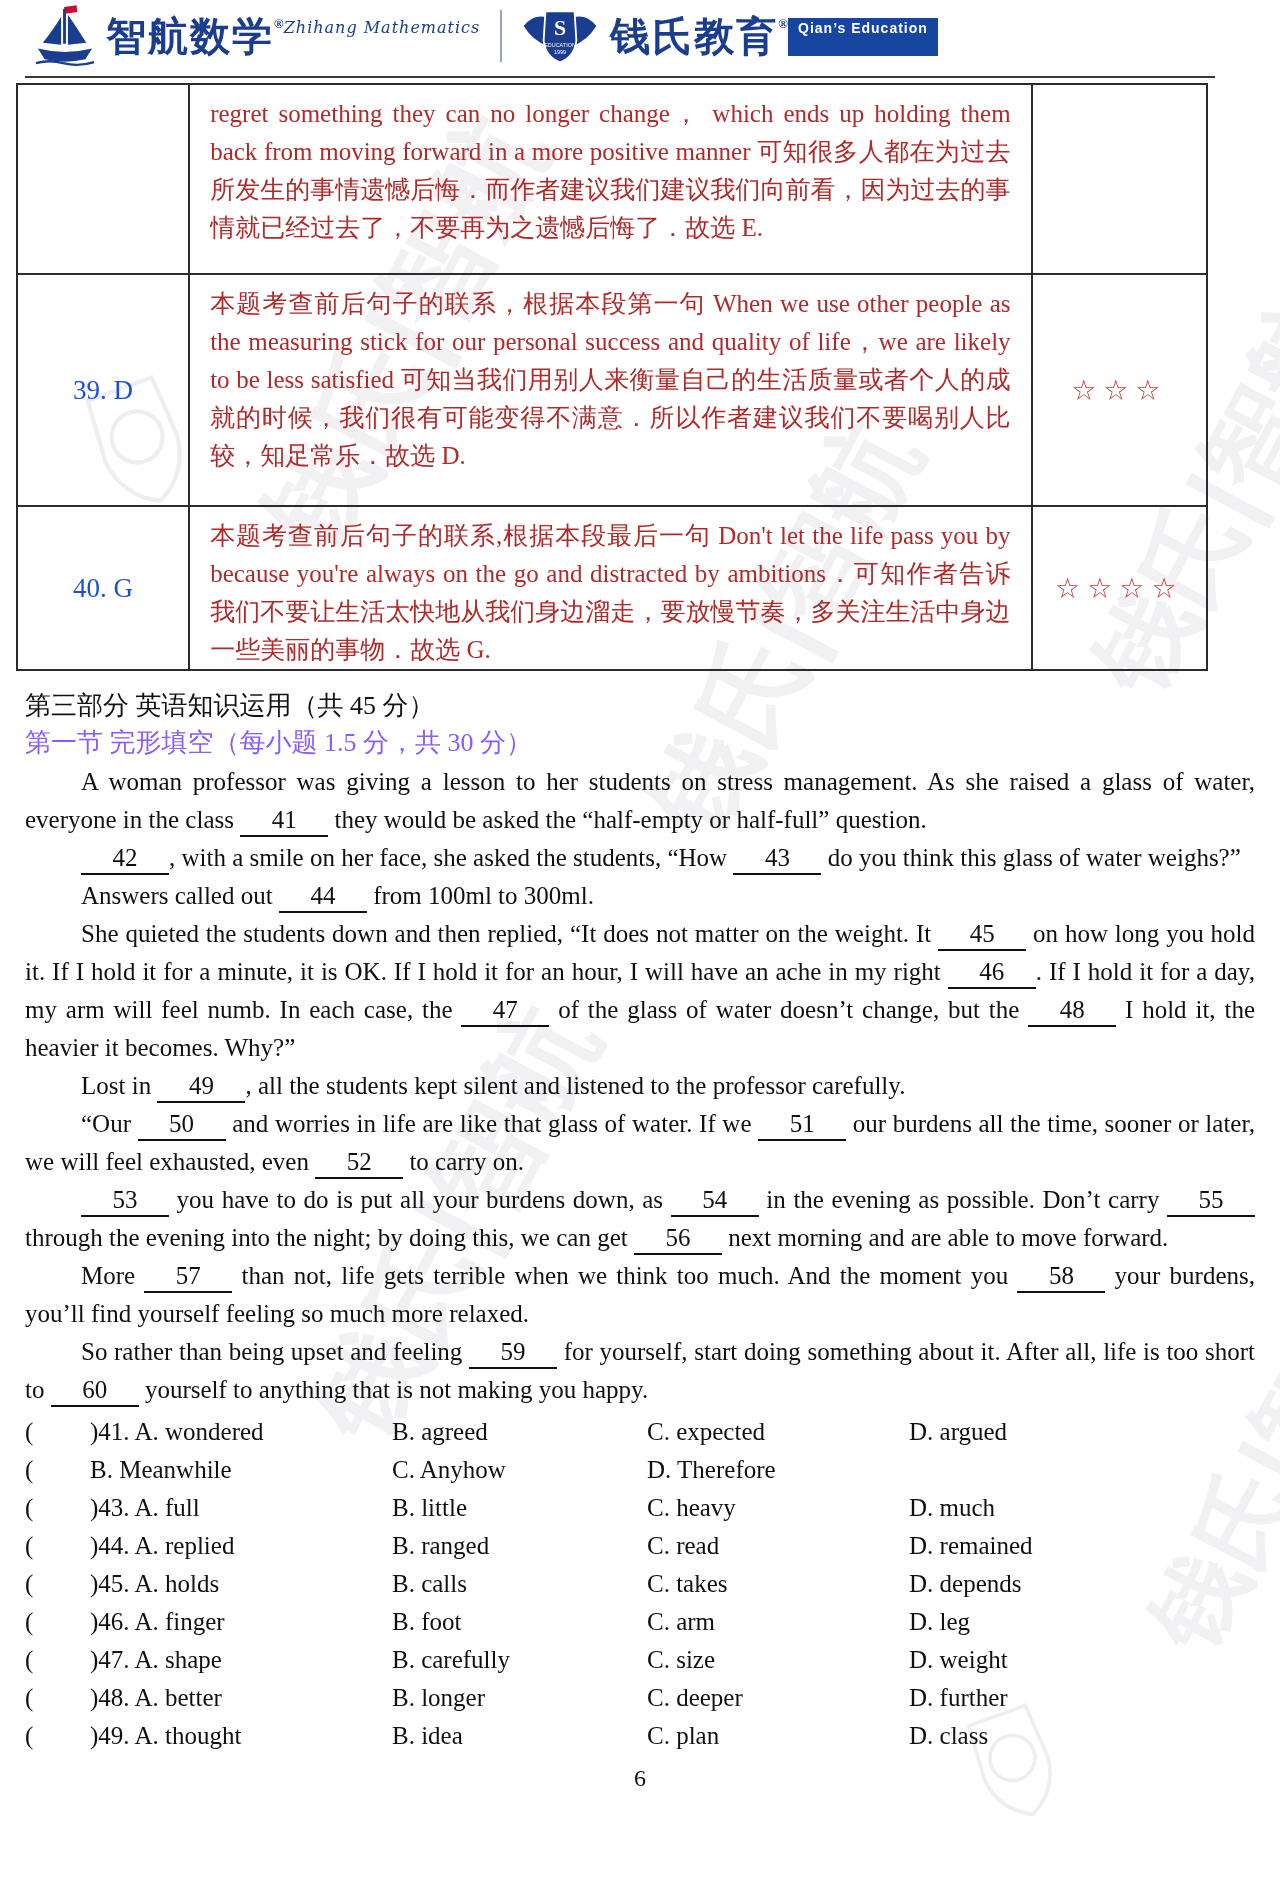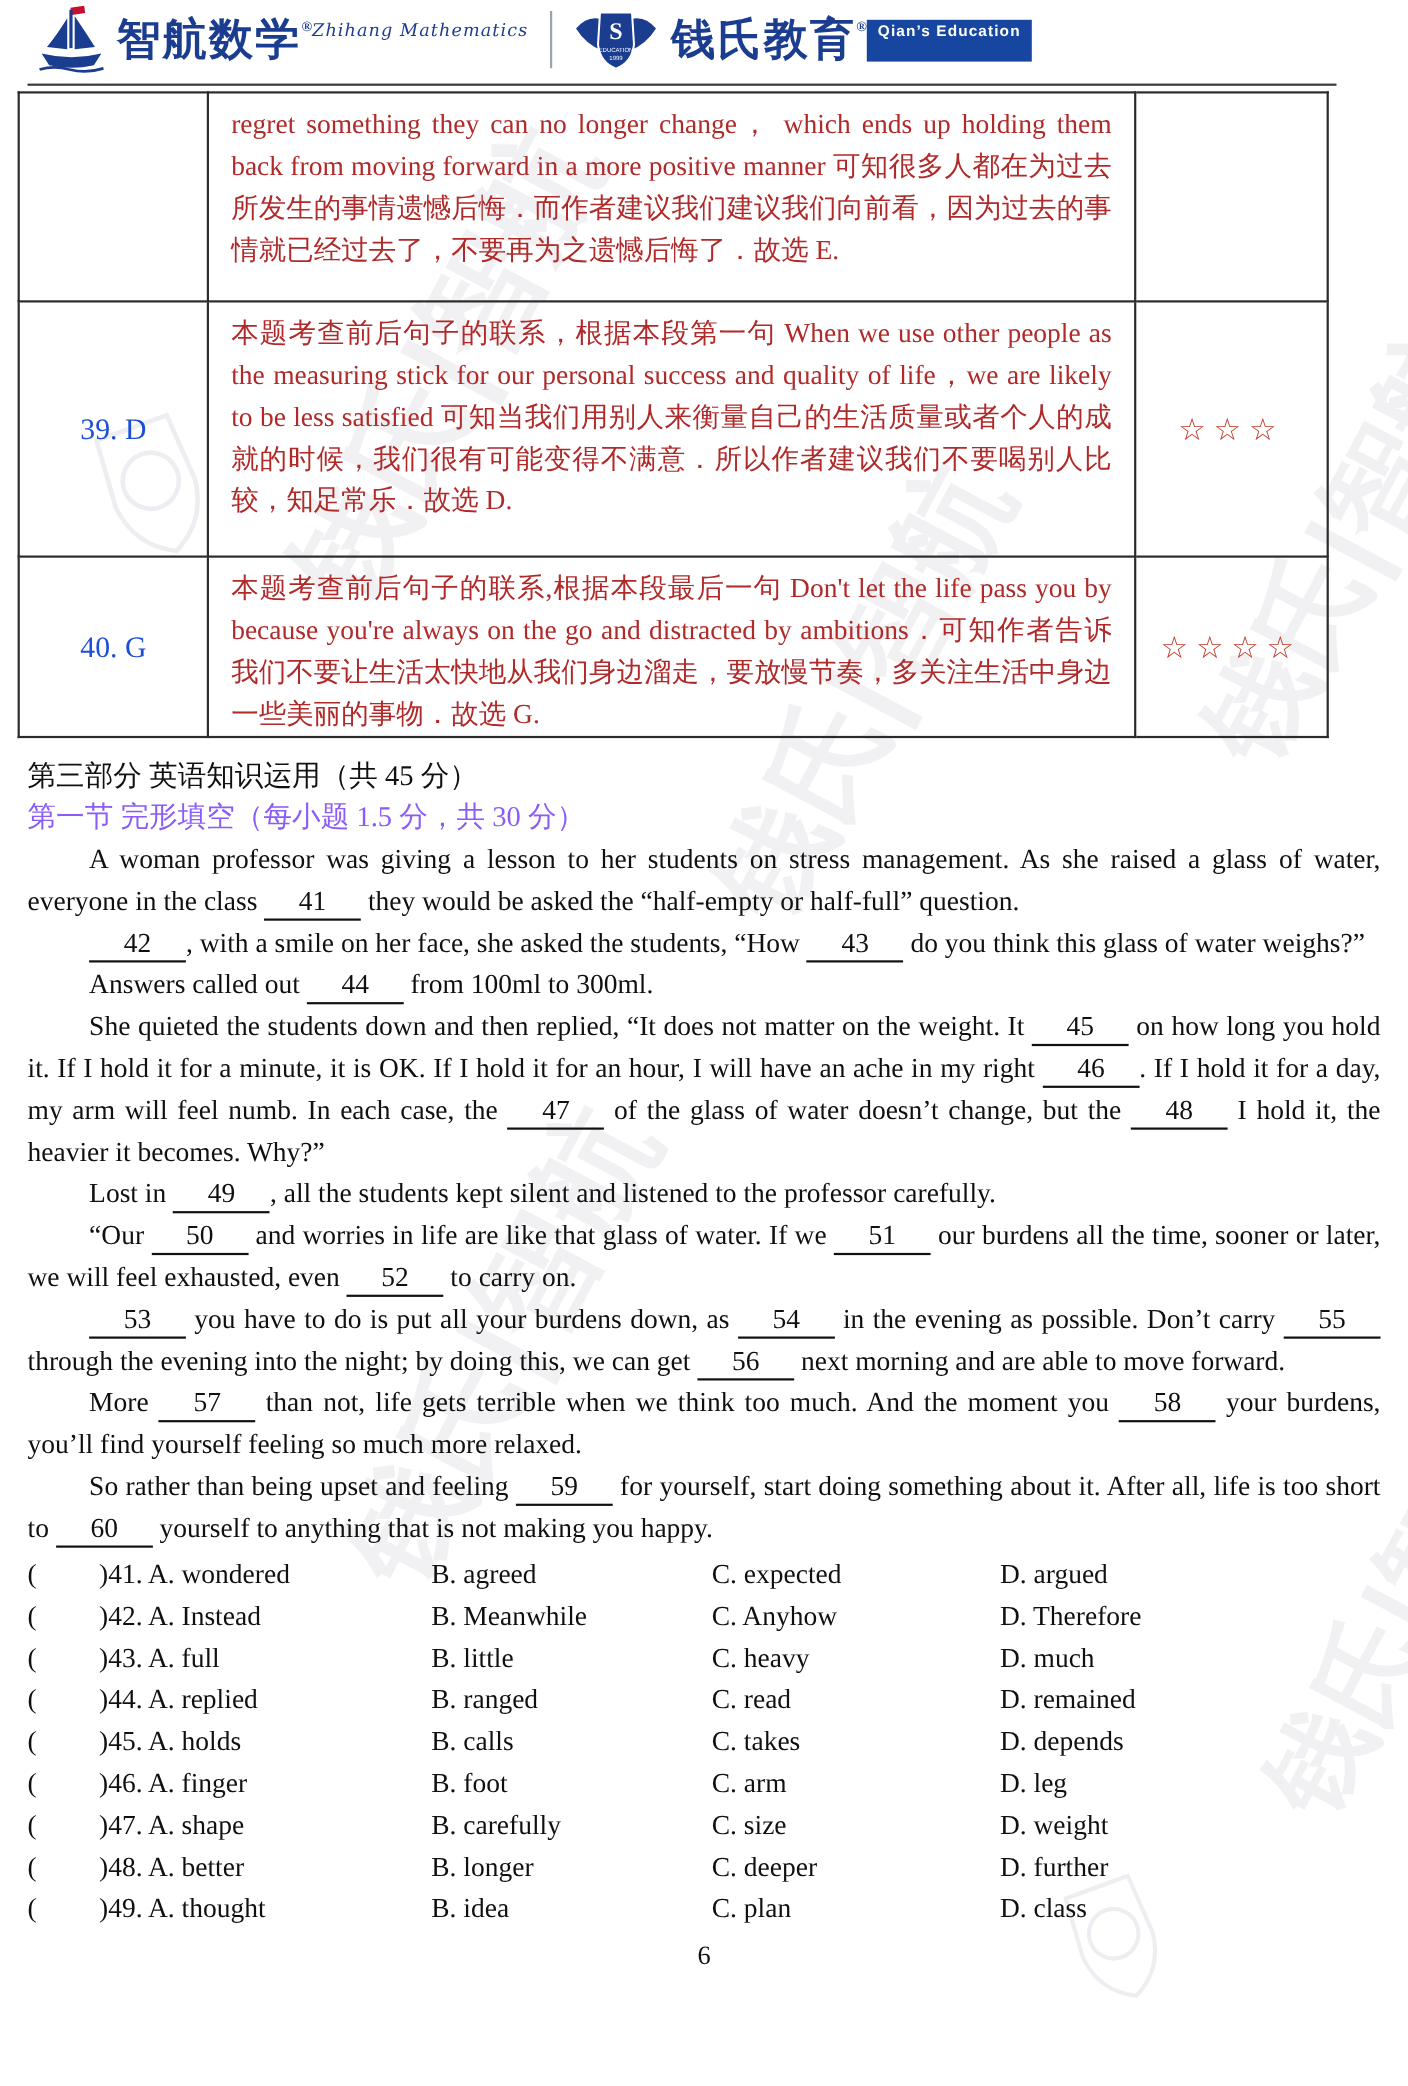--- a/index.html
+++ b/index.html
@@ -158,21 +158,20 @@
     <div class="options">
         <div class="opt-row">
           <span>(</span>
           <span>)41. A. wondered</span>
           <span>B. agreed</span>
           <span>C. expected</span>
           <span>D. argued</span>
         </div>
         <div class="opt-row">
           <span>(</span>
-          <span>)42. A. Instead</span>
           <span>B. Meanwhile</span>
           <span>C. Anyhow</span>
           <span>D. Therefore</span>
         </div>
         <div class="opt-row">
           <span>(</span>
           <span>)43. A. full</span>
           <span>B. little</span>
           <span>C. heavy</span>
           <span>D. much</span>

